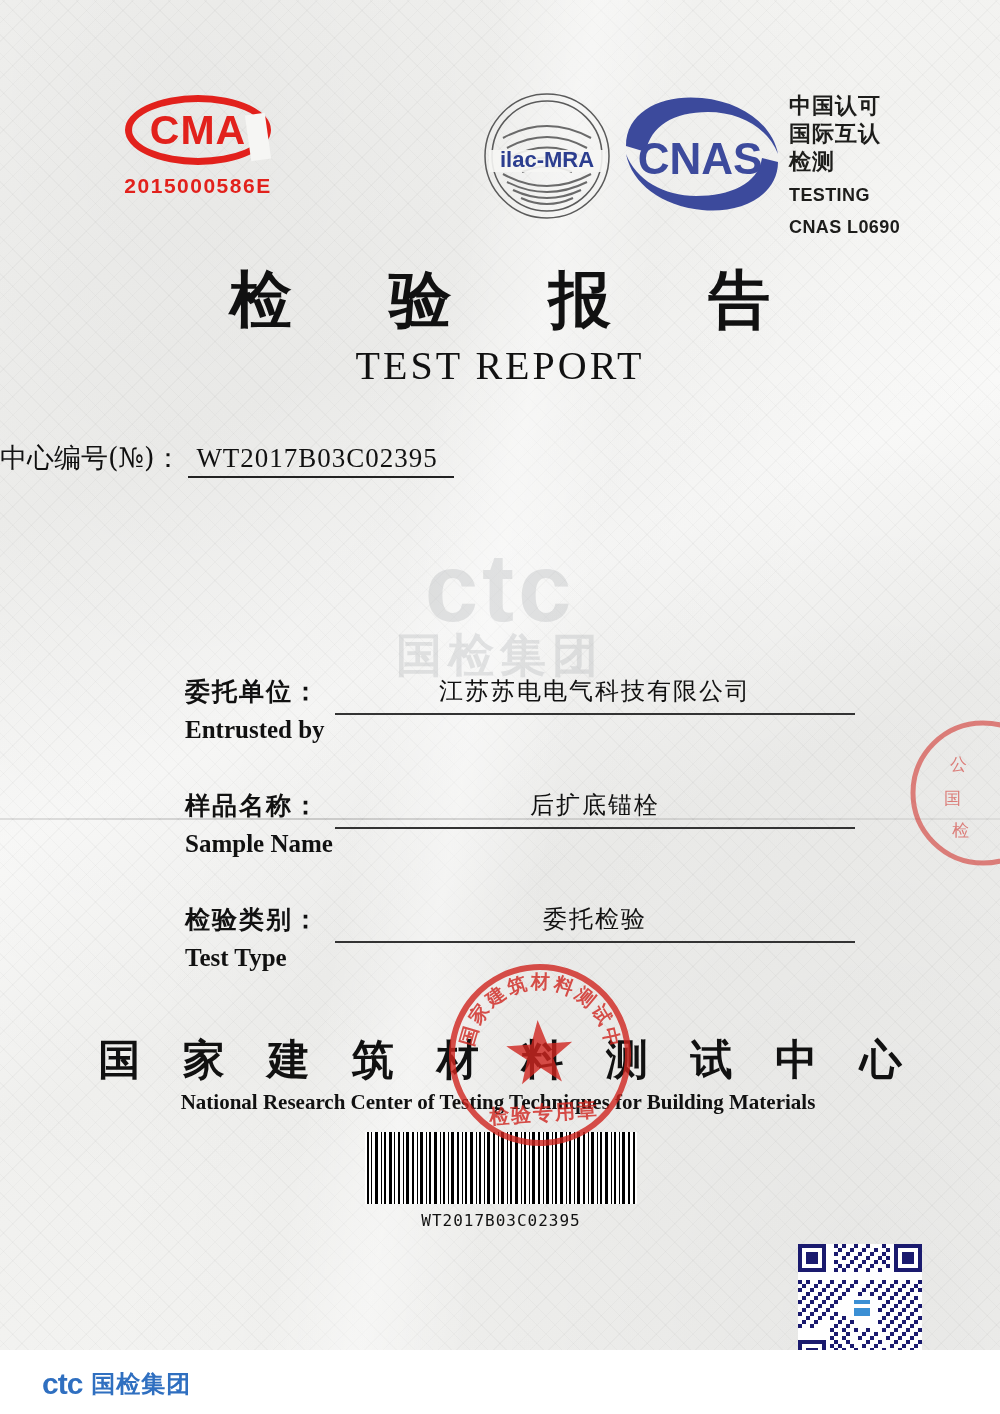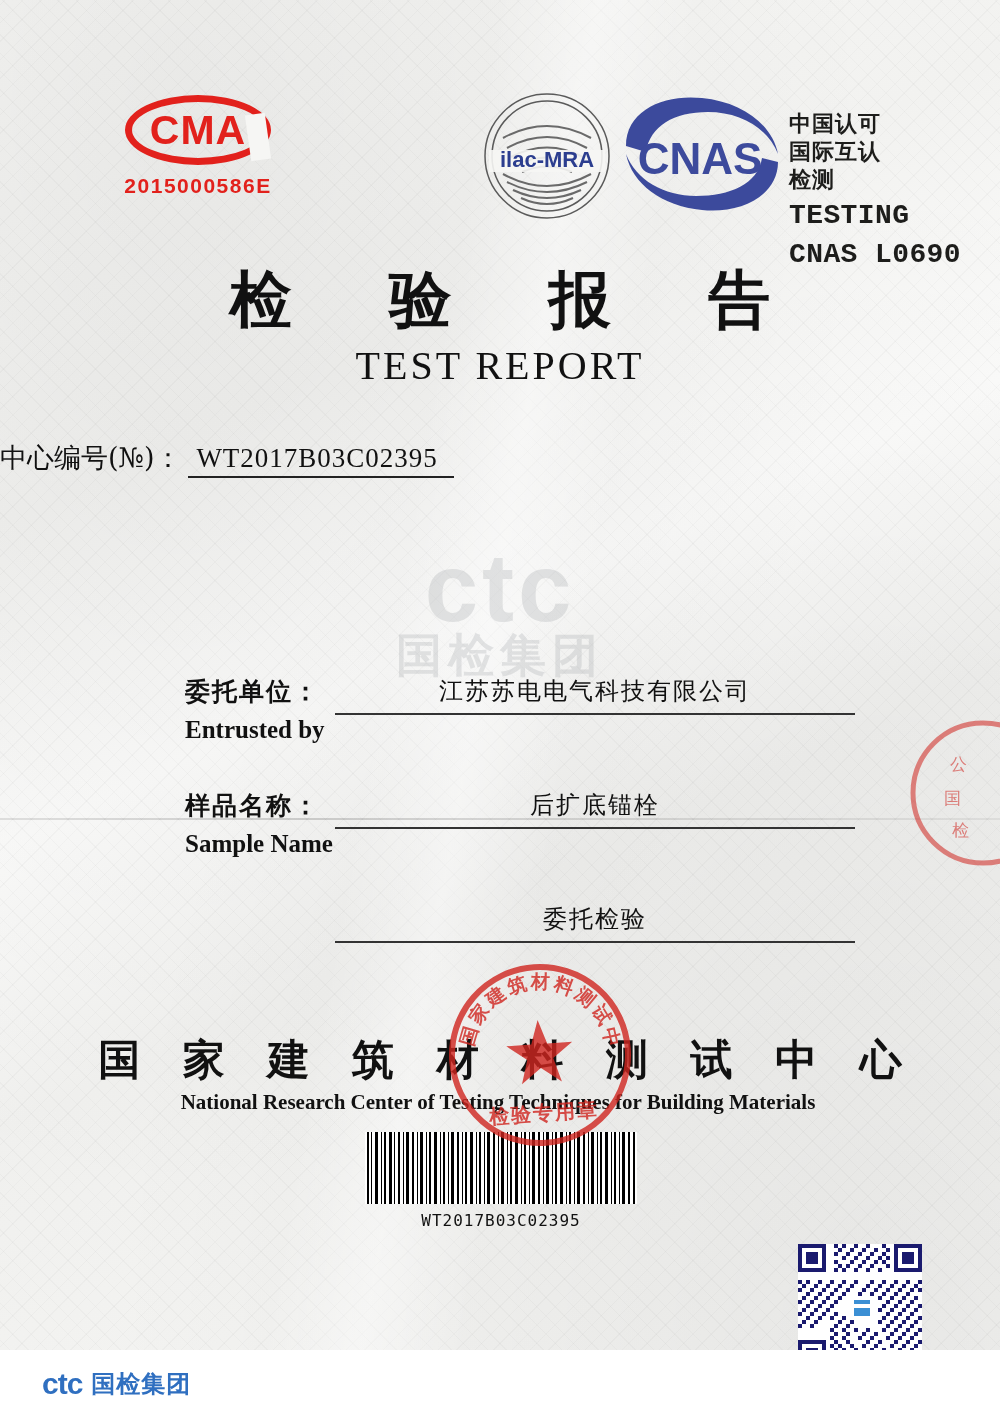--- a/index.html
+++ b/index.html
@@ -99,37 +99,37 @@
     width: 172px;
     height: 125px;
     z-index: 4;
   }
   .cnas svg { display:block; }
 
   
   .cnas-text {
     position: absolute;
     left: 789px;
-    top: 112px;
+    top: 92px;
     z-index: 4;
-    font-family: Liberation Mono, monospace;
+    font-family: Liberation Sans, sans-serif;
     color: #1d1d1b;
   }
   .cnas-text .cn {
     font-size: 22px;
     font-weight: bold;
     line-height: 1.28;
     letter-spacing: 1px;
   }
   .cnas-text .en {
-    font-size: 28px;
+    font-size: 18px;
     font-weight: bold;
     letter-spacing: 0.4px;
     line-height: 1.3;
-    margin-top: 2px;
+    margin-top: 8px;
   }
 
   
   .title-cn {
     position: absolute;
     left: 0; right: 0;
     top: 258px;
     text-align: center;
     font-family: "DejaVu Serif", serif;
     font-weight: bold;
@@ -459,20 +459,24 @@
       <div class="labels">
         <div class="lab-cn">样品名称：</div>
         <div class="lab-en">Sample Name</div>
       </div>
       <div class="valwrap">
         <span class="val">后扩底锚栓</span>
       </div>
     </div>
 
     <div class="field">
+      <div class="labels">
+        <div class="lab-cn">检验类别：</div>
+        <div class="lab-en">Test Type</div>
+      </div>
       <div class="valwrap">
         <span class="val">委托检验</span>
       </div>
     </div>
   </div>
 
   <div class="org-cn">国 家 建 筑 材 料 测 试 中 心</div>
   <div class="org-en">National Research Center of Testing Techniques for Building Materials</div>
 
   <div class="seal">

